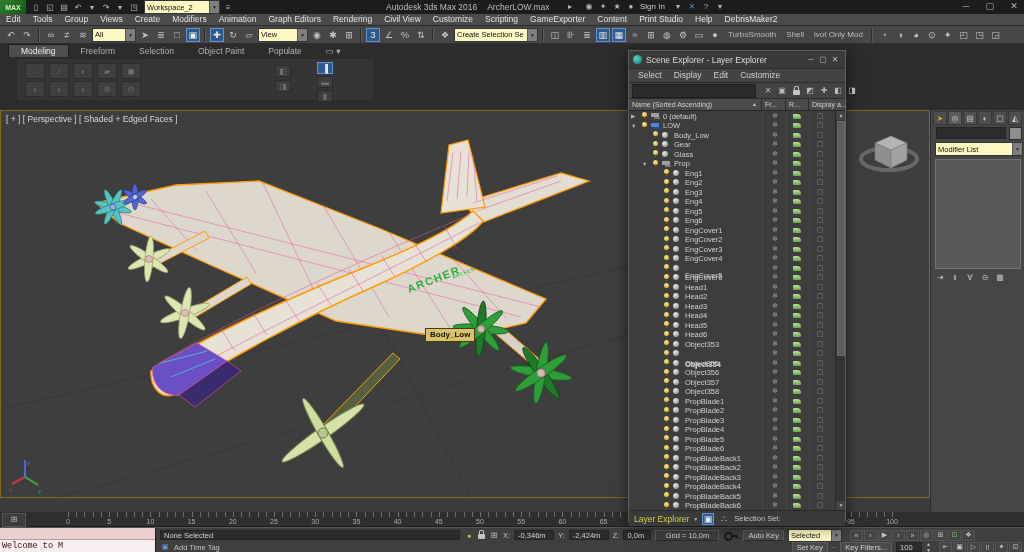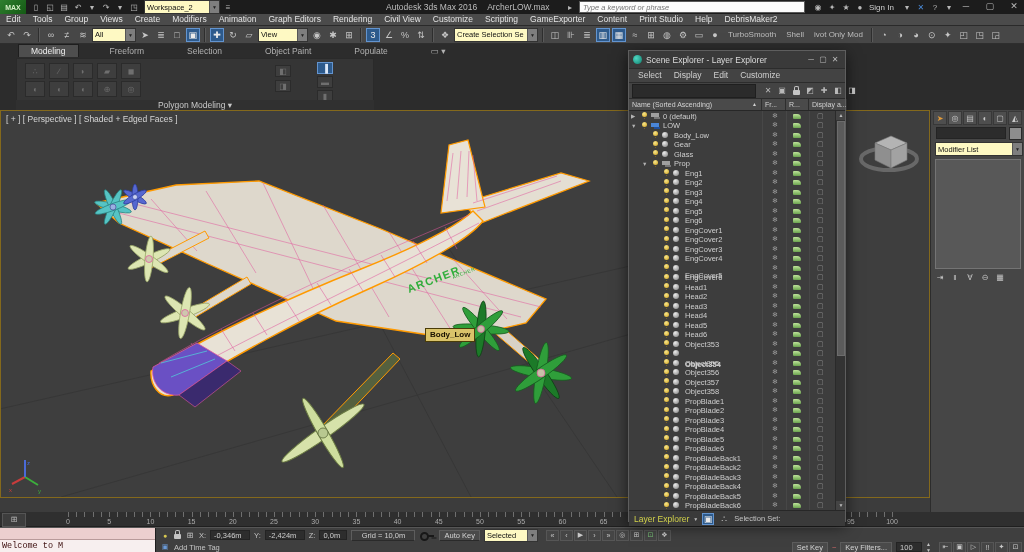--- a/index.html
+++ b/index.html
@@ -28,21 +28,21 @@
                display:flex;align-items:center;gap:2px;padding-left:4px;box-sizing:border-box;}
   .ticon{min-width:14px;height:14px;display:flex;align-items:center;justify-content:center;color:#c6c6c6;font-size:9px;cursor:default;}
   .ticon.hl{background:#2d5a8c;border:1px solid #6394cf;box-sizing:border-box;color:#eaeaea;}
   .tsep{width:1px;height:14px;background:#2e2e2e;border-right:1px solid #5a5a5a;margin:0 2px;}
   .combo{height:12px;background:#fef9c3;border:1px solid #333;display:flex;align-items:center;color:#111;font-size:7.5px;}
   .combo .cv{flex:1;padding:0 2px;overflow:hidden;white-space:nowrap;}
   .combo .ca{width:9px;background:#7e7e7e;border-left:1px solid #555;text-align:center;font-size:5px;color:#222;line-height:12px;}
   .ttext{color:#bdbdbd;font-size:8px;padding:0 4px;white-space:nowrap;}
   
   #ribbon{left:0;top:44px;width:1024px;height:66px;background:#2c2c2c;}
-  #ribbontabs{display:flex;align-items:flex-end;height:13px;padding-left:18px;gap:19px;}
+  #ribbontabs{display:flex;align-items:flex-end;height:13px;padding-left:8px;}
   .rtab{padding:1px 12px;font-size:8.5px;color:#b2b2b2;cursor:default;}
   .rtab.act{background:#4e4e4e;color:#f0f0f0;border:1px solid #1e1e1e;border-bottom:none;}
   #ribbonpanel{position:absolute;left:16px;top:14px;width:356px;height:41px;background:#353535;border:1px solid #2a2a2a;}
   .rbtn{width:18px;height:14px;background:#3e3e3e;border:1px solid #2b2b2b;color:#6f6f6f;font-size:8px;
         display:flex;align-items:center;justify-content:center;}
   .rbtn.hl{background:#2d5a8c;border-color:#6394cf;color:#dce8f8;}
   #rb1{position:absolute;left:8px;top:4px;display:flex;gap:4px;}
   #rb2{position:absolute;left:8px;top:22px;display:flex;gap:4px;}
   #rb3{position:absolute;left:258px;top:6px;display:flex;flex-direction:column;gap:3px;}
   #rb4{position:absolute;left:300px;top:3px;display:flex;flex-direction:column;gap:2px;}
@@ -155,21 +155,20 @@
       </div>
       <div class="qicon">≡</div>
     </div>
     <div id="wintitle">
       <span>Autodesk 3ds Max 2016</span><span>ArcherLOW.max</span>
     </div>
     <div id="searchwrap">
       <span id="search-pre" class="qstrip">
           <div class="qicon">▸</div>
         </span>
-      <input id="searchbox" placeholder="Type a keyword or phrase" style="">
       <span id="search-icons" class="qstrip">
           <div class="qicon">◉</div>
           <div class="qicon">✦</div>
           <div class="qicon">★</div>
           <div class="qicon">●</div>
         </span>
       <span class="slab" style="color:#cfcfcf;font-size:8px;">Sign In</span>
       <span id="search-post" class="qstrip">
           <div class="qicon">▾</div>
           <div class="qicon" style="color: rgb(74, 138, 216);">✕</div>
@@ -294,21 +293,20 @@
         <div id="rb3">
           <div class="rbtn" style="width: 14px; height: 10px;">◧</div>
           <div class="rbtn" style="width: 14px; height: 10px;">◨</div>
         </div>
         <div id="rb4">
           <div class="rbtn hl" style="width: 14px; height: 10px;">▐</div>
           <div class="rbtn" style="width: 14px; height: 10px;">▬</div>
           <div class="rbtn" style="width: 14px; height: 10px;">▮</div>
         </div>
     </div>
-    <div id="ribbonlabel">Polygon Modeling ▾</div>
   </div>
 
   <div class="abs" id="viewport">
     <svg width="928" height="386" viewBox="0 0 928 386" style="position:absolute;left:0;top:0;">
 
       <g stroke="#373737" stroke-width="1">
         <line x1="-10" y1="300" x2="660" y2="148"></line>
         <line x1="60" y1="386" x2="710" y2="200"></line>
         <line x1="470" y1="386" x2="330" y2="120"></line>
         <line x1="616" y1="386" x2="436" y2="120"></line>
@@ -863,20 +861,21 @@
         <span class="rlab" style="left: 866px;">100</span>
       </div>
   </div>
 
   <div class="abs" id="statusbar">
     <div id="mslistener">
       <div id="msmacro"></div>
       <div id="mstext">Welcome to M</div>
     </div>
     <div class="srow" style="top:1px;right:2px;left:160px;">
+      <div class="sfield" style="width:300px;">None Selected</div>
       <span class="ticon" style="min-width:10px;height:10px;color:#d8c850;font-size:7px;">●</span>
       <span class="ilock"></span>
       <span class="ticon" style="min-width:10px;height:10px;font-size:8px;">⊞</span>
       <span class="slab">X:</span>
       <div class="sfield" style="width:40px;">-0,346m</div>
       <span class="slab">Y:</span>
       <div class="sfield" style="width:40px;">-2,424m</div>
       <span class="slab">Z:</span>
       <div class="sfield" style="width:28px;">0,0m</div>
       <div class="sbtn" style="width:64px;text-align:center;background:#3d3d3d;">Grid = 10,0m</div>

